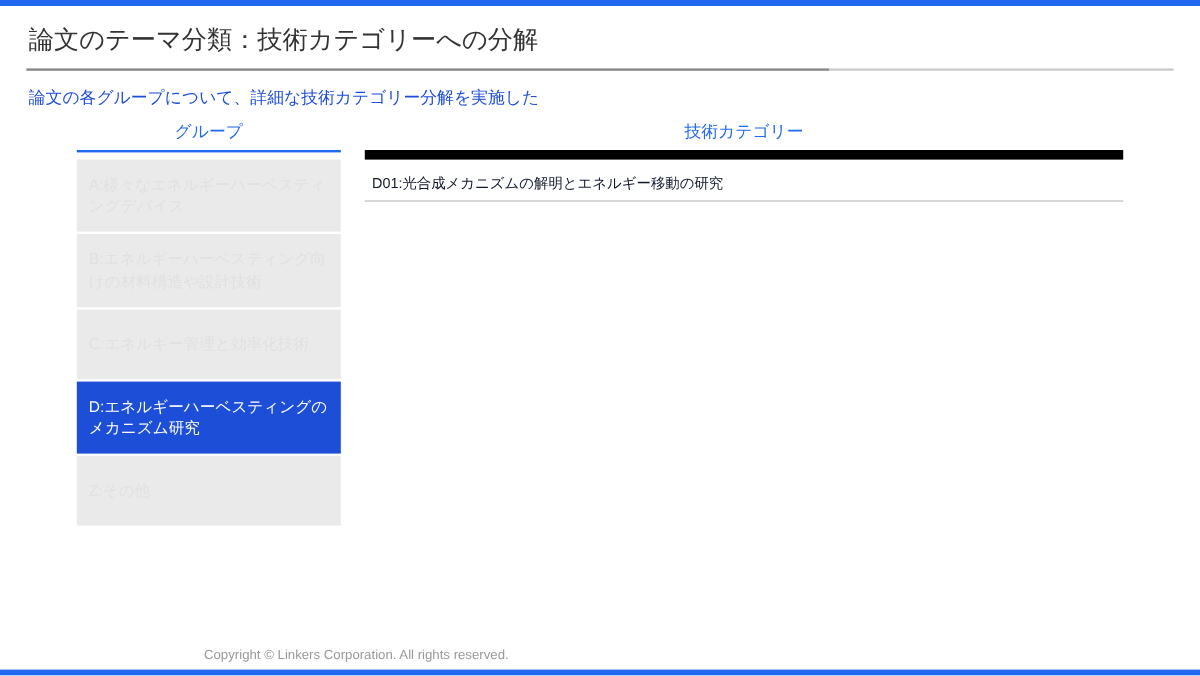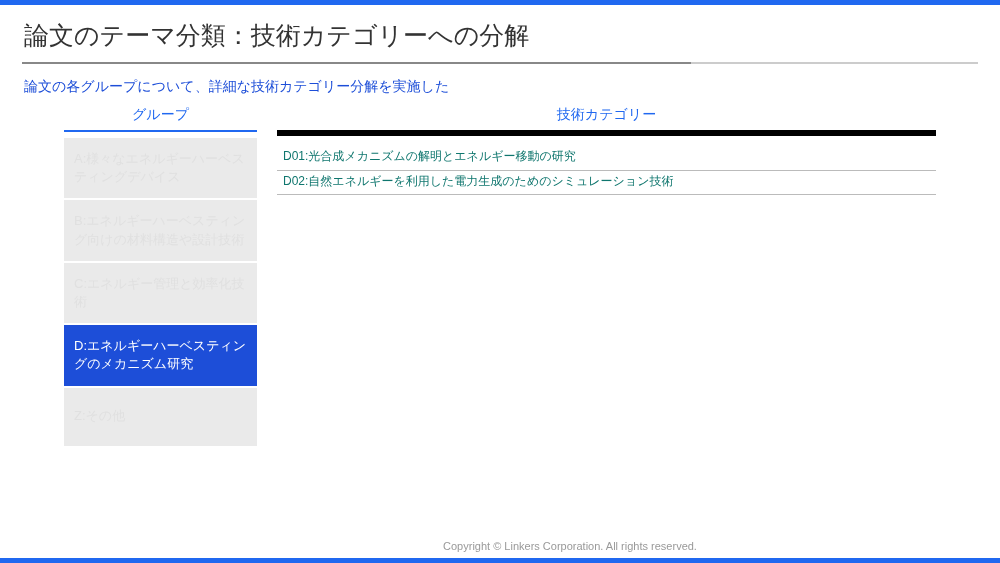--- a/index.html
+++ b/index.html
@@ -11,57 +11,57 @@
       position: relative;
       overflow: hidden;
     }
     .top-bar {
       height: 5px;
       background: #2068f0;
       width: 100%;
     }
     .page-title {
       padding: 14px 24px 10px 24px;
-      font-size: 25px;
+      font-size: 21px;
       color: #333;
       font-weight: 400;
     }
     .title-underline {
       height: 2px;
       background: linear-gradient(to right, #888 0%, #888 70%, #ccc 70%, #ccc 100%);
       margin: 0 22px;
     }
     .subtitle {
       padding: 14px 24px 8px 24px;
       font-size: 14px;
       color: #1d4ed8;
     }
     .content {
       display: flex;
       padding: 0 64px;
       gap: 20px;
     }
     .groups {
-      width: 193px;
+      width: 220px;
       flex-shrink: 0;
     }
     .column-header {
       text-align: center;
       font-size: 14px;
       color: #2068f0;
       padding: 2px 0 6px 0;
       border-bottom: 2px solid #2068f0;
       margin-bottom: 6px;
     }
     .tech-column-header {
       text-align: center;
       font-size: 14px;
       color: #2068f0;
       padding: 2px 0 6px 0;
-      border-bottom: 6px solid #000000;
+      border-bottom: 8px solid #000000;
       margin-bottom: 8px;
     }
     .group-item {
       padding: 12px 10px;
       font-size: 13px;
       color: #fff;
       background: #eaeaea;
       margin-bottom: 2px;
       min-height: 58px;
       display: flex;
@@ -78,42 +78,42 @@
     }
     .tech-categories {
       flex: 1;
       padding-top: 0;
     }
     .tech-list {
       padding-top: 2px;
     }
     .tech-item {
       font-size: 12px;
-      color: #0f766e;
+      color: #0f172a;
       padding: 3px 6px 5px 6px;
       border-bottom: 1px solid #bbb;
       line-height: 1.3;
     }
     .footer {
       position: absolute;
       bottom: 0;
       left: 0;
       right: 0;
     }
     .footer-text {
       display: flex;
       justify-content: space-between;
       align-items: flex-end;
       padding: 0 30px 6px 30px;
       font-size: 11px;
       color: #999;
     }
     .copyright {
       flex: 1;
-      text-align: center;
+      text-align: left;
       padding-left: 140px;
     }
     .disclaimer {
       font-size: 9px;
       color: #aaa;
     }
     .bottom-bar {
       height: 5px;
       background: #2068f0;
       width: 100%;
@@ -135,21 +135,20 @@
     <div class="group-item inactive">A:様々なエネルギーハーベスティングデバイス</div>
     <div class="group-item inactive">B:エネルギーハーベスティング向けの材料構造や設計技術</div>
     <div class="group-item inactive">C:エネルギー管理と効率化技術</div>
     <div class="group-item active">D:エネルギーハーベスティングのメカニズム研究</div>
     <div class="group-item inactive">Z:その他</div>
   </div>
   <div class="tech-categories">
     <div class="tech-column-header">技術カテゴリー</div>
     <div class="tech-list">
       <div class="tech-item">D01:光合成メカニズムの解明とエネルギー移動の研究</div>
-      <div class="tech-item">D02:自然エネルギーを利用した電力生成のためのシミュレーション技術</div>
     </div>
   </div>
 </div>
 
 <div class="footer">
   <div class="footer-text">
     <div class="copyright">Copyright © Linkers Corporation. All rights reserved.</div>
   </div>
   <div class="bottom-bar"></div>
 </div>

